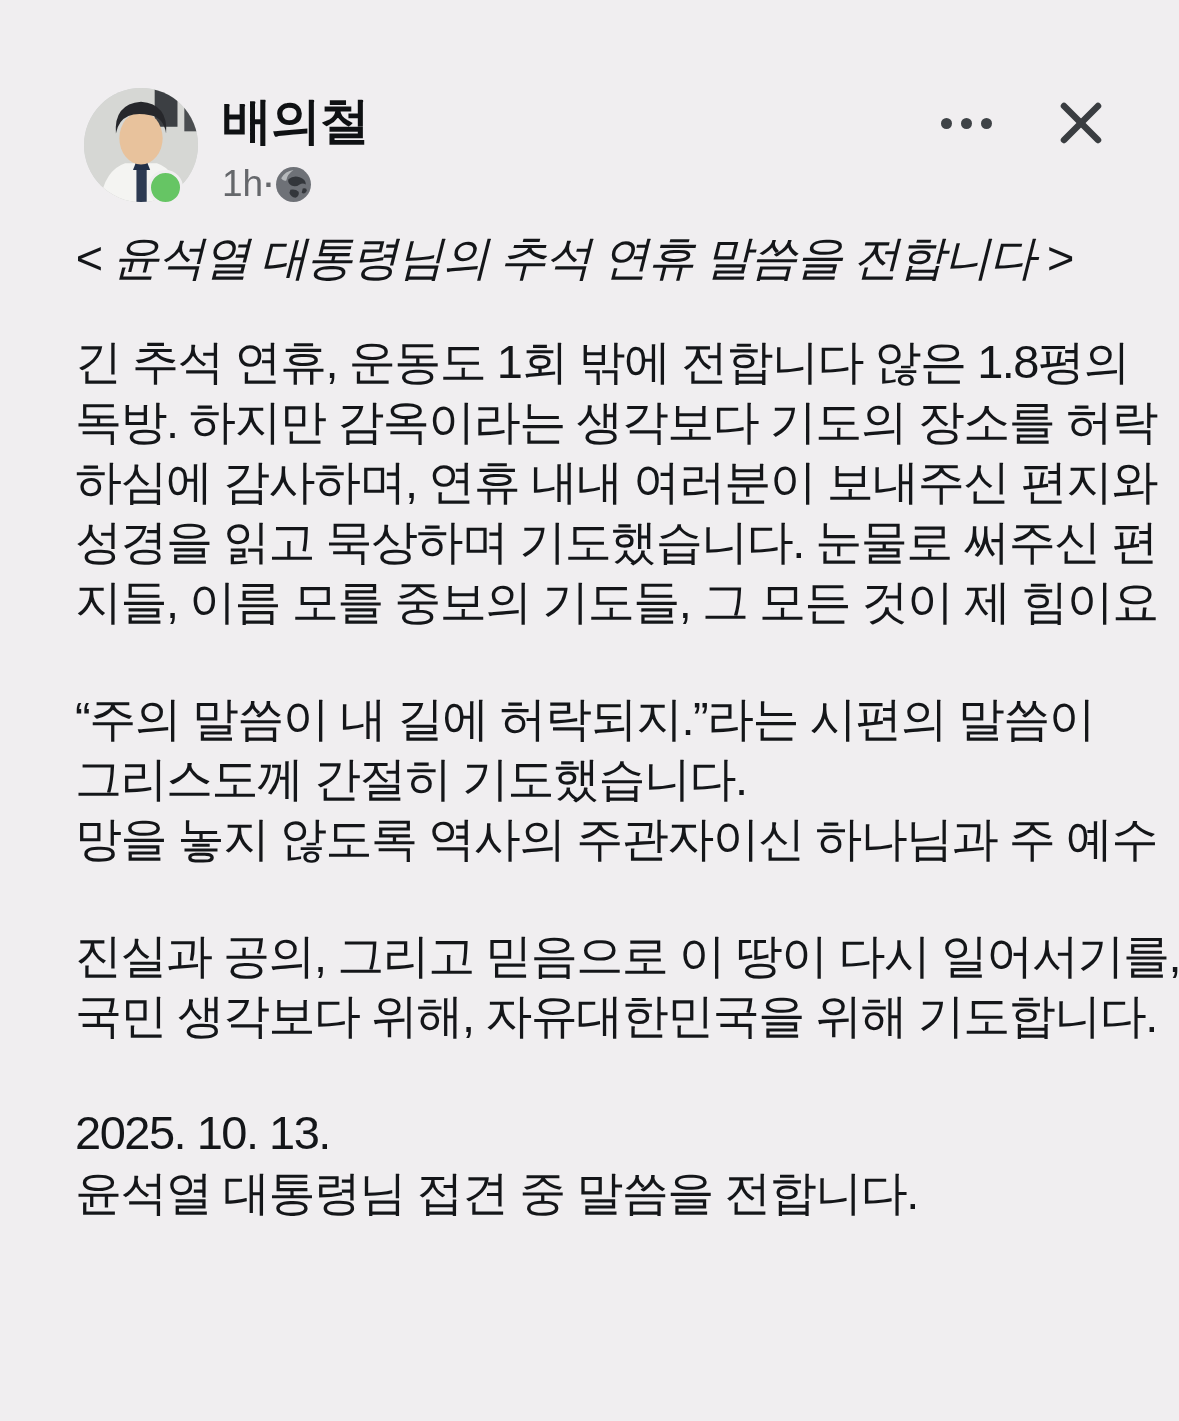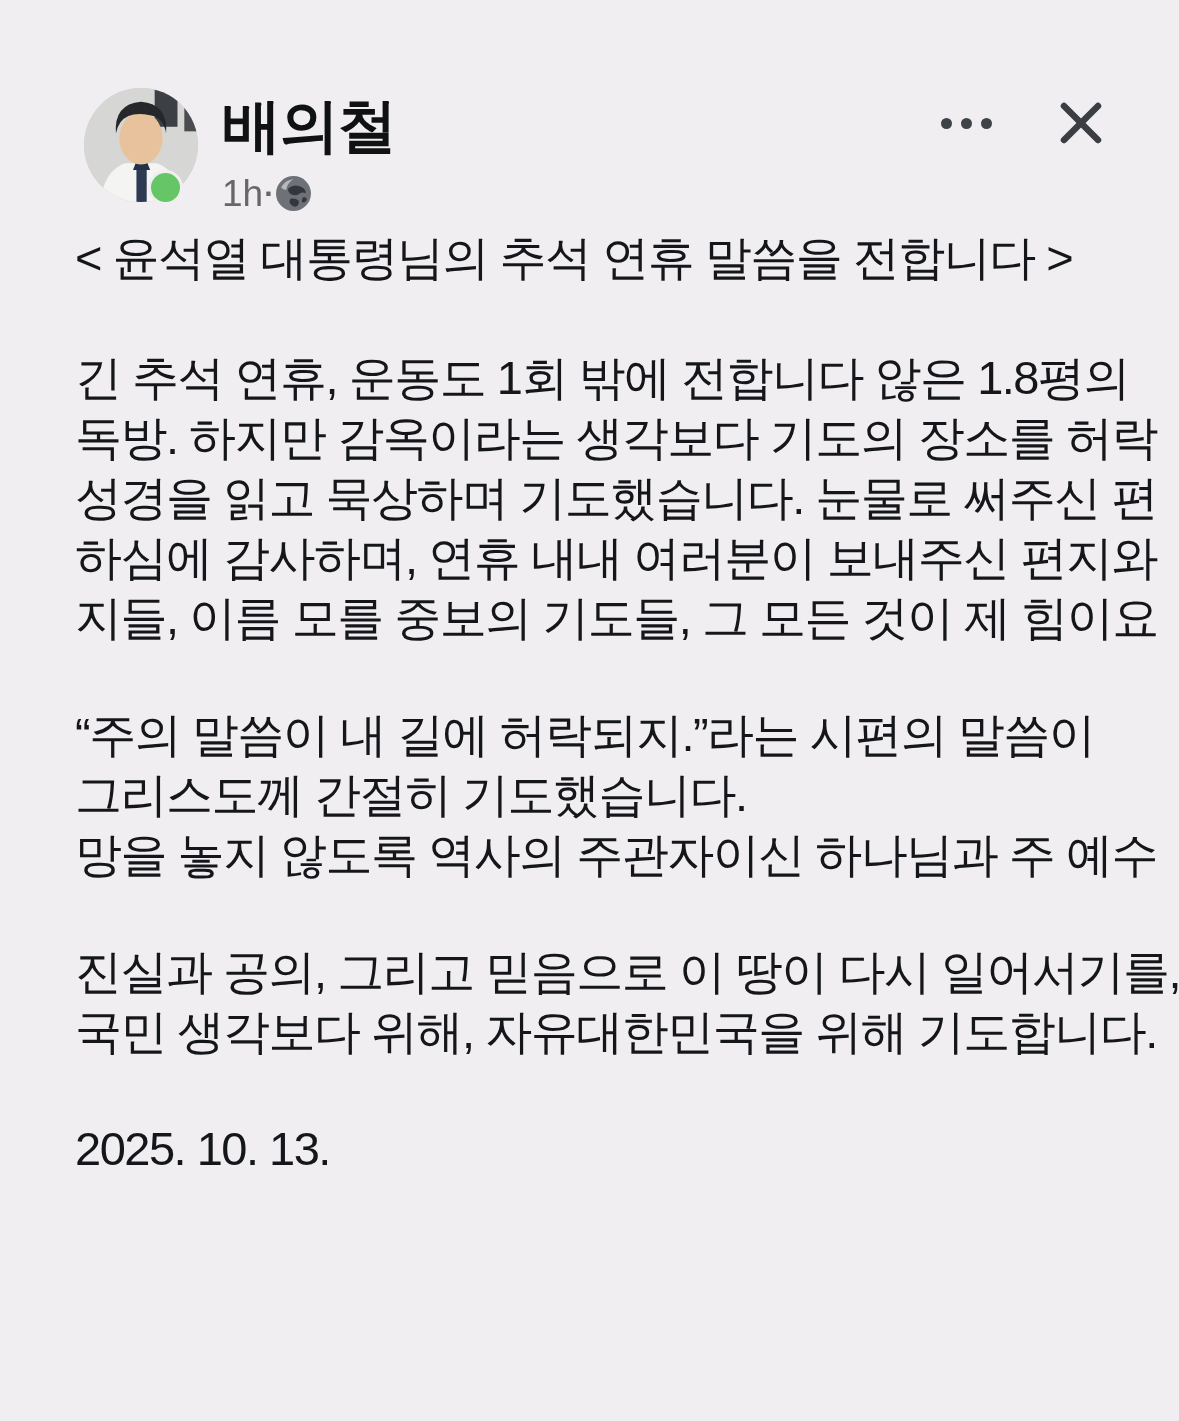--- a/index.html
+++ b/index.html
@@ -40,21 +40,21 @@
     width: 35px; height: 35px;
     border-radius: 50%;
     background: #66c564;
     border: 3px solid #f0eef0;
   }
   .header-info {
     margin-left: 24px;
     padding-top: 6px;
   }
   .author-name {
-    font-size: 59px;
+    font-size: 50px;
     font-weight: 700;
     color: #0f1113;
     letter-spacing: -1px;
     line-height: 1.1;
   }
   .meta-row {
     margin-top: 14px;
     display: flex;
     align-items: center;
     gap: 1px;
@@ -93,21 +93,21 @@
   
   .post-content {
     position: absolute;
     left: 75px; top: 228px;
     width: 1040px;
     font-size: 47px;
     line-height: 60px;
     letter-spacing: -1.5px;
     color: #141619;
   }
-  .post-title { margin-bottom: 60px; }
+  .post-title { margin-bottom: 44px; font-style: italic; }
   .paragraph { margin-bottom: 57px; }
   .paragraph:last-child { margin-bottom: 15px; }
   .text-line { white-space: nowrap; }
 </style>
 </head>
 <body>
 
 <div class="screen">
 
   <div class="post-header">
@@ -160,34 +160,35 @@
     </div>
   </div>
 
   <div class="post-content">
 
     <div class="post-title text-line">&lt; 윤석열 대통령님의 추석 연휴 말씀을 전합니다 &gt;</div>
 
     <div class="paragraph">
       <div class="text-line">긴 추석 연휴, 운동도 1회 밖에 전합니다 않은 1.8평의</div>
       <div class="text-line">독방. 하지만 감옥이라는 생각보다 기도의 장소를 허락</div>
+      <div class="text-line">하심에 감사하며, 연휴 내내 여러분이 보내주신 편지와</div>
       <div class="text-line">성경을 읽고 묵상하며 기도했습니다. 눈물로 써주신 편</div>
-      <div class="text-line">하심에 감사하며, 연휴 내내 여러분이 보내주신 편지와</div>
       <div class="text-line">지들, 이름 모를 중보의 기도들, 그 모든 것이 제 힘이요</div>
     </div>
 
     <div class="paragraph">
       <div class="text-line">“주의 말씀이 내 길에 허락되지.”라는 시편의 말씀이</div>
       <div class="text-line">그리스도께 간절히 기도했습니다.</div>
       <div class="text-line">망을 놓지 않도록 역사의 주관자이신 하나님과 주 예수</div>
     </div>
 
     <div class="paragraph">
       <div class="text-line">진실과 공의, 그리고 믿음으로 이 땅이 다시 일어서기를,</div>
       <div class="text-line">국민 생각보다 위해, 자유대한민국을 위해 기도합니다.</div>
     </div>
 
     <div class="paragraph">
       <div class="text-line">2025. 10. 13.</div>
+      <div class="text-line">윤석열 대통령님 접견 중 말씀을 전합니다.</div>
     </div>
 
   </div>
 </div>
 
 </body></html>

